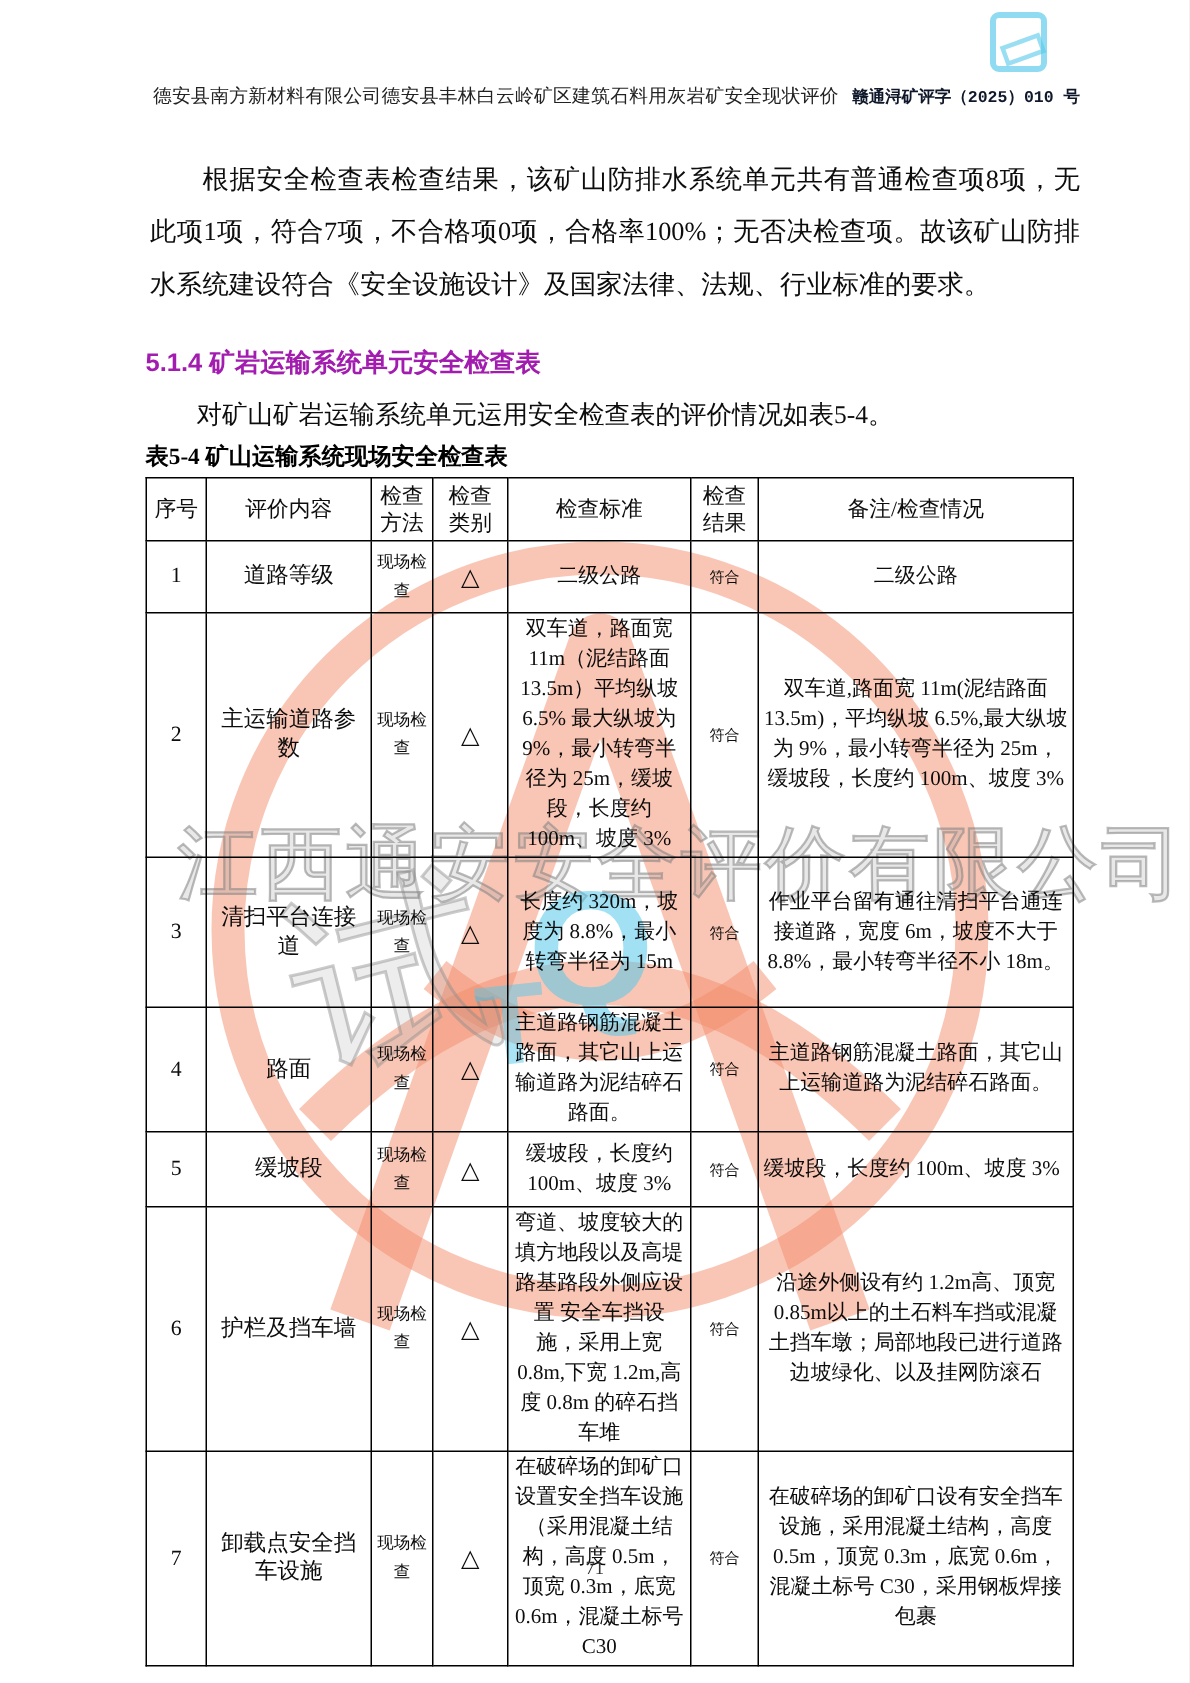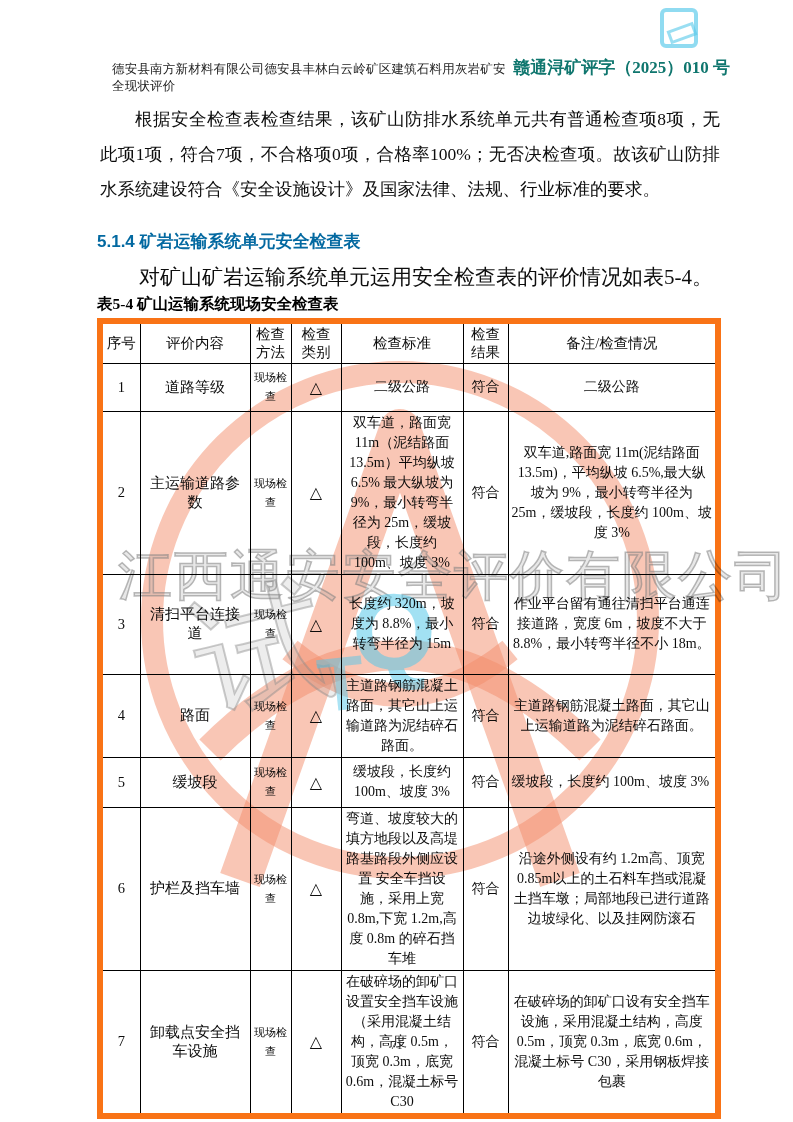--- a/index.html
+++ b/index.html
@@ -4,62 +4,62 @@
 <style>
   * { margin:0; padding:0; box-sizing:border-box; }
   html,body { background:#e8e8e8; }
   .page {
     position:relative; width:793px; height:1122px; margin:0 auto;
     background:#ffffff; overflow:hidden;
     font-family:"Liberation Serif","DejaVu Serif",serif; color:#111;
   }
   
   .doc-header {
-    position:absolute; top:56px; left:112px; width:618px;
+    position:absolute; top:56px; left:102px; width:618px;
     display:flex; justify-content:space-between; align-items:baseline;
   }
   .doc-header .left  { font-size:12.5px; color:#222; letter-spacing:0.2px; }
-  .doc-header .right { font-size:17px; font-weight:bold; color:#0f766e; white-space:nowrap; }
+  .doc-header .right { font-size:11px; font-weight:bold; color:#0f172a; white-space:nowrap;font-family:Liberation Mono, monospace; }
   
   .para1 {
     position:absolute; top:102px; left:100px; width:620px;
     font-size:17.5px; line-height:35px; text-align:justify;
     text-indent:2em; color:#0d0d0d;
   }
   .sec-heading {
     position:absolute; top:230px; left:97px; width:620px;
-    font-size:17px; font-weight:bold; color:#0369a1;
+    font-size:17px; font-weight:bold; color:#a21caf;
     font-family:"Liberation Sans","DejaVu Sans",sans-serif;
   }
   .para2 {
     position:absolute; top:262px; left:97px; width:620px;
-    font-size:21px; line-height:30px; text-indent:2em; color:#0d0d0d;
+    font-size:17px; line-height:30px; text-indent:2em; color:#0d0d0d;
   }
   .table-caption {
     position:absolute; top:294px; left:97px; width:618px;
     font-size:15.5px; font-weight:bold; color:#000;
   }
   
   table.checklist {
     position:absolute; top:318px; left:97px; width:618px;
     border-collapse:collapse; table-layout:fixed;
-    border:6px solid #f97316;
+    border:1px solid #f97316;
   }
   table.checklist td, table.checklist th {
     border:1px solid #000; padding:1px 3px;
     text-align:center; vertical-align:middle;
     font-weight:normal; color:#0d0d0d; overflow:hidden;
   }
   th.hcell { font-size:14.5px; line-height:18px; }
   td.c-no       { font-size:14.5px; }
   td.c-content  { font-size:15px; line-height:19px;margin-top:10px; }
   td.c-method   { font-size:11px; line-height:19px; }
   td.c-category { font-size:16px; }
   td.c-standard { font-size:14px; line-height:20px; }
-  td.c-result   { font-size:14px; }
+  td.c-result   { font-size:10px; }
   td.c-note     { font-size:14px; line-height:20px; }
   td.bold-result{ font-weight:bold; }
   
   .page-num {
     position:absolute; top:1038px; left:0; width:100%;
     text-align:center; font-size:12.5px; color:#333;
   }
   
   .wm-layer { position:absolute; inset:0; pointer-events:none; mix-blend-mode:multiply; z-index:9; }
   .wm-stamp { position:absolute; top:320px; left:140px; }

